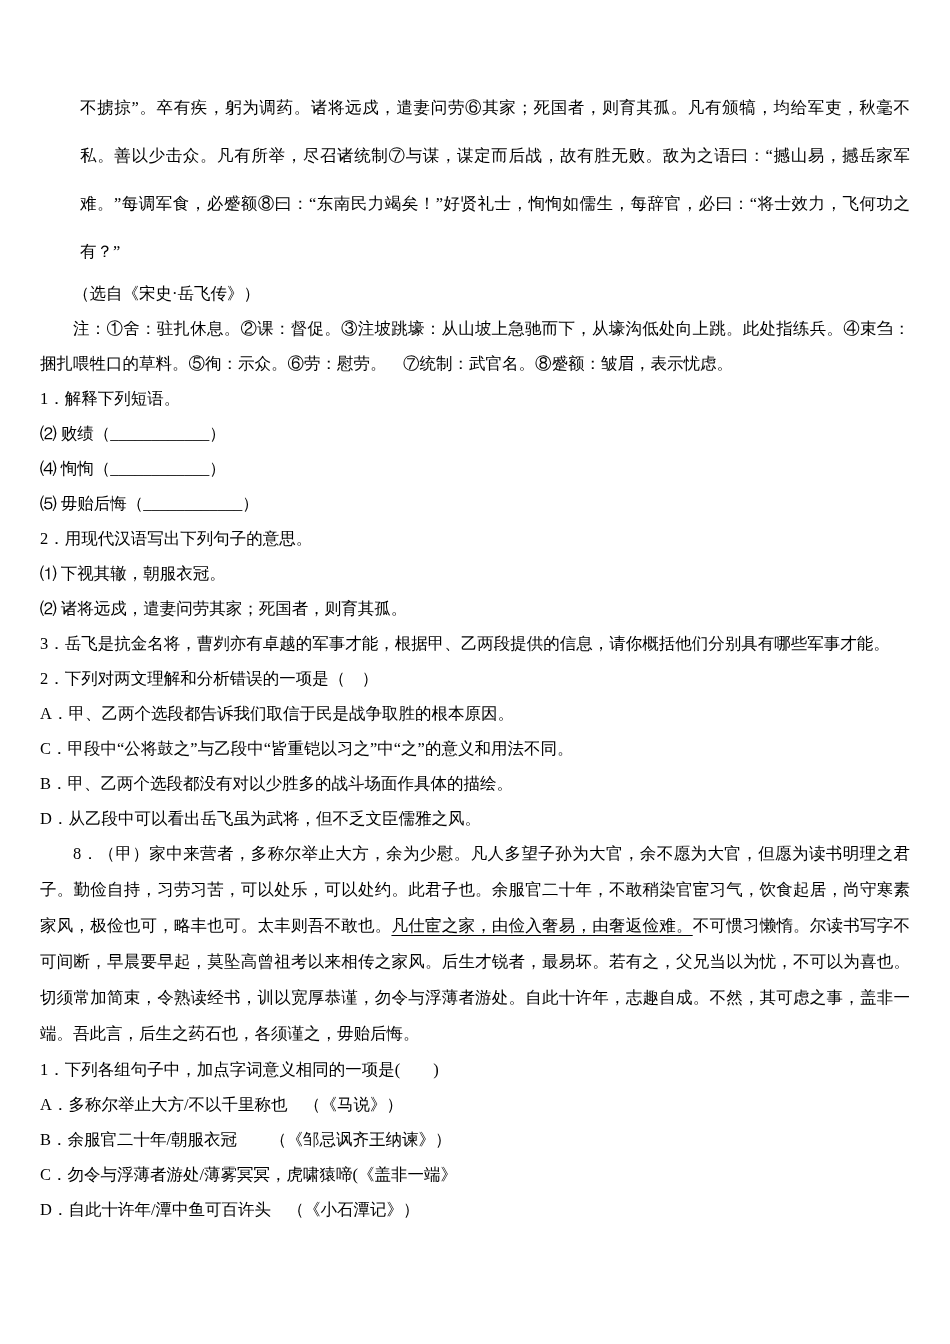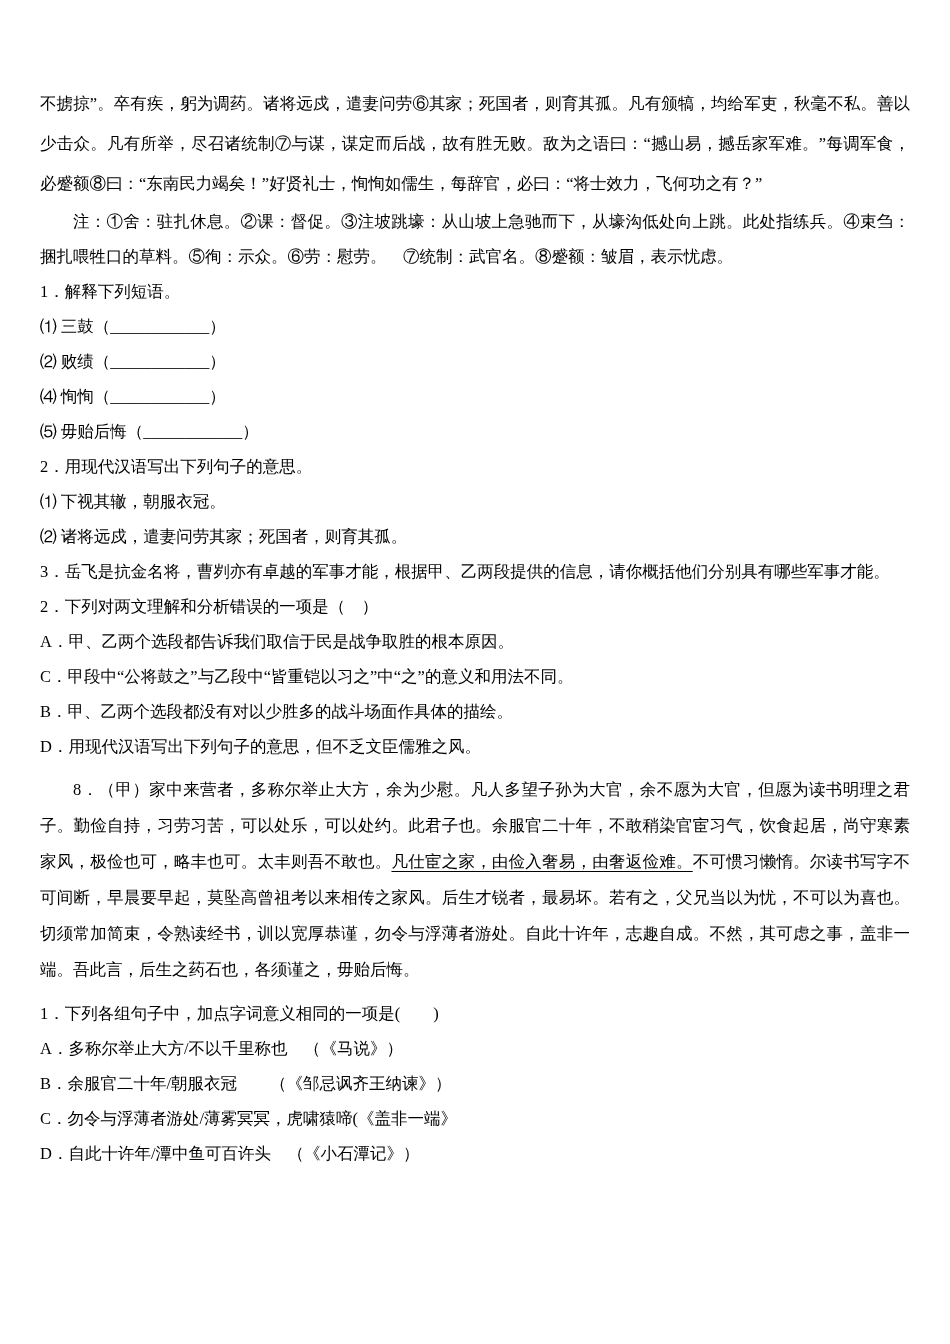--- a/index.html
+++ b/index.html
@@ -18,51 +18,51 @@
     font-size: 16.5px;
   }
   .doc {
     width: 100%;
   }
   .block {
     text-align: justify;
     line-height: 35px;
     margin: 0;
   }
-  .kind-prose { line-height: 40px; }
+  .kind-prose { line-height: 48px; margin-left: 40px; }
   .kind-para  { line-height: 36px; }
   .kind-line  { line-height: 35px; }
   .indent { text-indent: 2em; }
-  .gap { margin-top: 8px; }
+  .gap { }
   .u {
     text-decoration: underline;
     text-underline-offset: 4px;
   }
 </style>
 </head>
 <body>
 
 <div class="page">
   <div class="doc">
       <div class="block kind-prose"><span>不掳掠”。卒有疾，躬为调药。诸将远戍，遣妻问劳⑥其家；死国者，则育其孤。凡有颁犒，均给军吏，秋毫不私。善以少击众。凡有所举，尽召诸统制⑦与谋，谋定而后战，故有胜无败。敌为之语曰：“撼山易，撼岳家军难。”每调军食，必蹙额⑧曰：“东南民力竭矣！”好贤礼士，恂恂如儒生，每辞官，必曰：“将士效力，飞何功之有？”</span></div>
+      <div class="block kind-line indent"><span>（选自《宋史·岳飞传》）</span></div>
       <div class="block kind-line indent"><span>注：①舍：驻扎休息。②课：督促。③注坡跳壕：从山坡上急驰而下，从壕沟低处向上跳。此处指练兵。④束刍：捆扎喂牲口的草料。⑤徇：示众。⑥劳：慰劳。　⑦统制：武官名。⑧蹙额：皱眉，表示忧虑。</span></div>
       <div class="block kind-line"><span>1．解释下列短语。</span></div>
-      <div class="block kind-line"><span>⑴ 三鼓（____________）</span></div>
       <div class="block kind-line"><span>⑵ 败绩（____________）</span></div>
       <div class="block kind-line"><span>⑷ 恂恂（____________）</span></div>
       <div class="block kind-line"><span>⑸ 毋贻后悔（____________）</span></div>
       <div class="block kind-line"><span>2．用现代汉语写出下列句子的意思。</span></div>
       <div class="block kind-line"><span>⑴ 下视其辙，朝服衣冠。</span></div>
       <div class="block kind-line"><span>⑵ 诸将远戍，遣妻问劳其家；死国者，则育其孤。</span></div>
       <div class="block kind-line"><span>3．岳飞是抗金名将，曹刿亦有卓越的军事才能，根据甲、乙两段提供的信息，请你概括他们分别具有哪些军事才能。</span></div>
       <div class="block kind-line"><span>2．下列对两文理解和分析错误的一项是（　）</span></div>
       <div class="block kind-line"><span>A．甲、乙两个选段都告诉我们取信于民是战争取胜的根本原因。</span></div>
       <div class="block kind-line"><span>C．甲段中“公将鼓之”与乙段中“皆重铠以习之”中“之”的意义和用法不同。</span></div>
       <div class="block kind-line"><span>B．甲、乙两个选段都没有对以少胜多的战斗场面作具体的描绘。</span></div>
-      <div class="block kind-line"><span>D．用现代汉语写出下列句子的意思，但不乏文臣儒雅之风。</span></div>
+      <div class="block kind-line"><span>D．从乙段中可以看出岳飞虽为武将，但不乏文臣儒雅之风。</span></div>
       <div class="block kind-para indent gap"><span>8．（甲）家中来营者，多称尔举止大方，余为少慰。凡人多望子孙为大官，余不愿为大官，但愿为读书明理之君子。勤俭自持，习劳习苦，可以处乐，可以处约。此君子也。余服官二十年，不敢稍染官宦习气，饮食起居，尚守寒素家风，极俭也可，略丰也可。太丰则吾不敢也。</span><span class="u">凡仕宦之家，由俭入奢易，由奢返俭难。</span><span>不可惯习懒惰。尔读书写字不可间断，早晨要早起，莫坠高曾祖考以来相传之家风。后生才锐者，最易坏。若有之，父兄当以为忧，不可以为喜也。切须常加简束，令熟读经书，训以宽厚恭谨，勿令与浮薄者游处。自此十许年，志趣自成。不然，其可虑之事，盖非一端。吾此言，后生之药石也，各须谨之，毋贻后悔。</span></div>
       <div class="block kind-line gap"><span>1．下列各组句子中，加点字词意义相同的一项是(　　)</span></div>
       <div class="block kind-line"><span>A．多称尔举止大方/不以千里称也　（《马说》）</span></div>
       <div class="block kind-line"><span>B．余服官二十年/朝服衣冠　　（《邹忌讽齐王纳谏》）</span></div>
       <div class="block kind-line"><span>C．勿令与浮薄者游处/薄雾冥冥，虎啸猿啼(《盖非一端》</span></div>
       <div class="block kind-line"><span>D．自此十许年/潭中鱼可百许头　（《小石潭记》）</span></div>
     </div>
 </div>
 
 </body></html>

